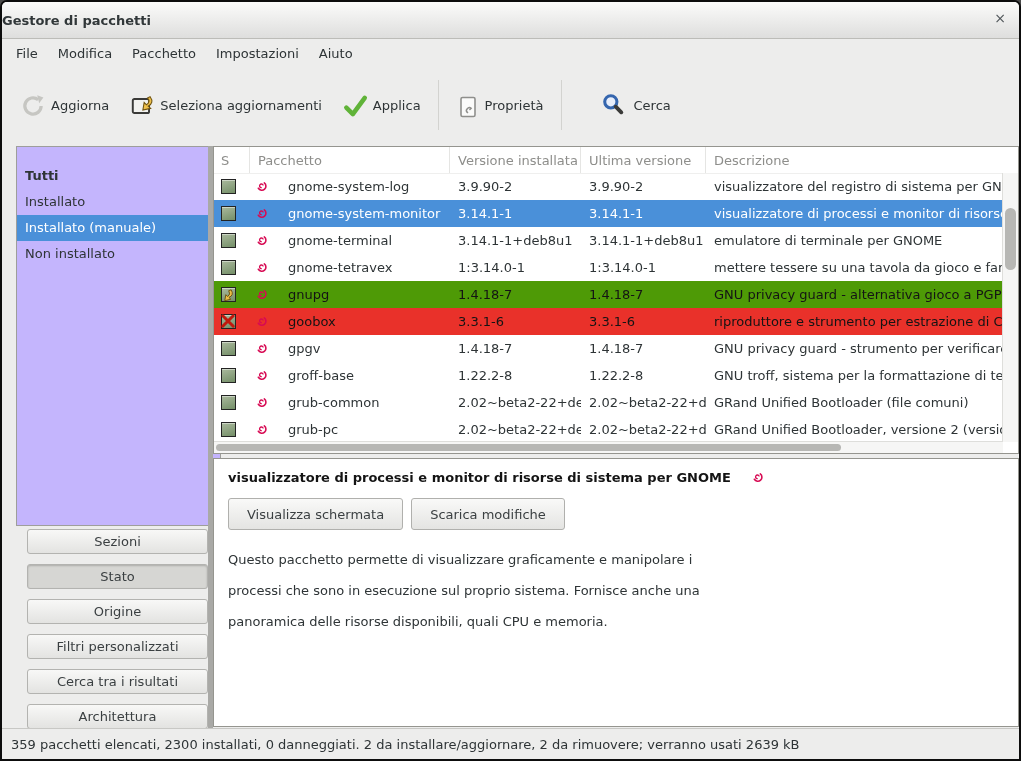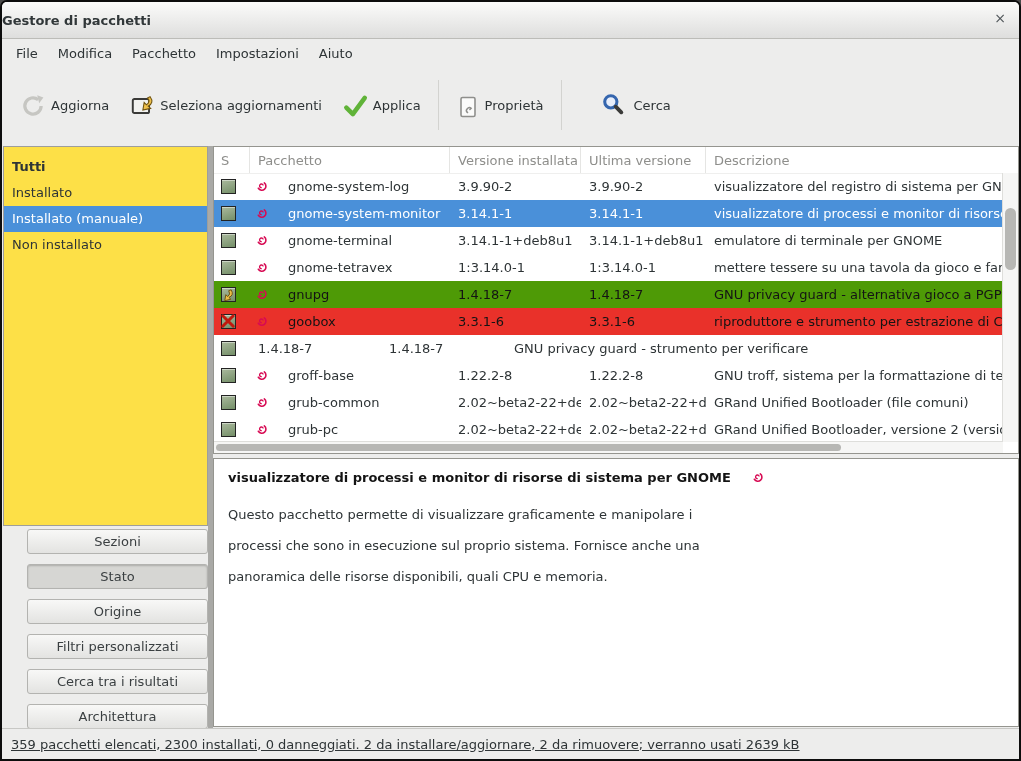--- a/index.html
+++ b/index.html
@@ -23,22 +23,22 @@
   .toolbar{position:absolute;left:0;top:66px;right:0;height:74px;display:flex;align-items:center;padding-left:8px;}
   .tb-btn{display:flex;flex-direction:row;align-items:center;justify-content:flex-end;gap:5px;
           padding:4px 10px;height:60px;box-sizing:border-box;}
   .tb-sep{width:1px;height:50px;background:#d3d3d0;margin:0 7px;}
   .tb-search{display:flex;align-items:center;gap:9px;margin-left:24px;padding:6px 8px;}
   .tb-icon{height:28px;display:flex;align-items:flex-end;justify-content:center;}
   .mu-wrap{position:relative;width:26px;height:26px;}
   .mu-wrap svg{position:absolute;left:0;top:0;}
 
   
-  .sidebar-list{position:absolute;left:1px;top:144px;width:205px;height:380px;background:#fde047;
-                border:1px solid #9e9e9b;box-sizing:border-box;padding-top:7px;overflow:hidden;}
+  .sidebar-list{position:absolute;left:14px;top:144px;width:205px;height:380px;background:#c4b5fd;
+                border:1px solid #9e9e9b;box-sizing:border-box;padding-top:16px;overflow:hidden;}
   .side-item{height:26px;line-height:26px;padding-left:8px;}
   .side-item.bold{font-weight:bold;}
   .side-item.selected{background:#4a90d9;color:#fff;}
 
   .side-buttons{position:absolute;left:1px;top:527px;width:205px;}
   .side-btn{height:25px;margin-bottom:10px;display:flex;align-items:center;justify-content:center;
             background:linear-gradient(#f8f8f7,#e3e3e1);border:1px solid #b3b3b0;border-radius:3px;
             box-sizing:border-box;color:#3a3f41;margin-left:24px;}
   .side-btn.active{background:#d6d6d3;box-shadow:inset 0 1px 2px rgba(0,0,0,.2);}
 
@@ -81,21 +81,21 @@
            border:1px solid #95958f;box-sizing:border-box;padding:11px 14px;overflow:hidden;}
   .d-title{font-weight:bold;color:#141414;display:flex;align-items:center;gap:20px;}
   .d-buttons{margin-top:13px;display:flex;gap:8px;}
   .d-btn{height:30px;padding:0 18px;display:flex;align-items:center;color:#3a3f41;
          background:linear-gradient(#f9f9f8,#e4e4e2);border:1px solid #b0b0ad;border-radius:3px;}
   .d-text{margin-top:14px;}
   .d-line{line-height:31px;}
 
   
   .statusbar{position:absolute;left:0;right:0;bottom:0;height:30px;background:#ededec;
-             border-top:1px solid #c8c8c5;display:flex;align-items:center;padding-left:9px;text-decoration:underline;}
+             border-top:1px solid #c8c8c5;display:flex;align-items:center;padding-left:9px;}
 </style>
 </head>
 <body>
 
 <div class="window">
 
   <div class="titlebar">
     <span class="title-text">Gestore di pacchetti</span>
     <span class="close-btn">×</span>
   </div>
@@ -308,20 +308,27 @@
           <div class="cell c-desc">riproduttore e strumento per estrazione di CD</div>
         </div>
 
         <div class="row">
           <div class="cell c-s">
             <span class="pkg-box state-installed">
               
               
             </span>
           </div>
+          <div class="cell c-name">
+            <svg class="swirl" viewBox="0 0 14 14">
+              <path d="M10 3.1 A4.4 4.4 0 1 1 3.6 8.9" fill="none" stroke="#d70a53" stroke-width="1.7" stroke-linecap="round"></path>
+              <path d="M8.7 5.4 A2 2 0 1 0 6.7 8.3" fill="none" stroke="#d70a53" stroke-width="1.4" stroke-linecap="round"></path>
+            </svg>
+            <span>gpgv</span>
+          </div>
           <div class="cell c-v1">1.4.18-7</div>
           <div class="cell c-v2">1.4.18-7</div>
           <div class="cell c-desc">GNU privacy guard - strumento per verificare</div>
         </div>
 
         <div class="row">
           <div class="cell c-s">
             <span class="pkg-box state-installed">
               
               
@@ -386,20 +393,24 @@
   </div>
 
   <div class="details">
     <div class="d-title">
       <span>visualizzatore di processi e monitor di risorse di sistema per GNOME</span>
       <svg class="swirl" viewBox="0 0 14 14">
         <path d="M10 3.1 A4.4 4.4 0 1 1 3.6 8.9" fill="none" stroke="#d70a53" stroke-width="1.7" stroke-linecap="round"></path>
         <path d="M8.7 5.4 A2 2 0 1 0 6.7 8.3" fill="none" stroke="#d70a53" stroke-width="1.4" stroke-linecap="round"></path>
       </svg>
     </div>
+    <div class="d-buttons">
+      <div class="d-btn">Visualizza schermata</div>
+      <div class="d-btn">Scarica modifiche</div>
+    </div>
     <div class="d-text">
 
     <div class="d-line">Questo pacchetto permette di visualizzare graficamente e manipolare i</div>
         <div class="d-line">processi che sono in esecuzione sul proprio sistema. Fornisce anche una</div>
         <div class="d-line">panoramica delle risorse disponibili, quali CPU e memoria.</div>
       </div>
   </div>
 
   <div class="statusbar">
     <span>359 pacchetti elencati, 2300 installati, 0 danneggiati. 2 da installare/aggiornare, 2 da rimuovere; verranno usati 2639 kB</span>

